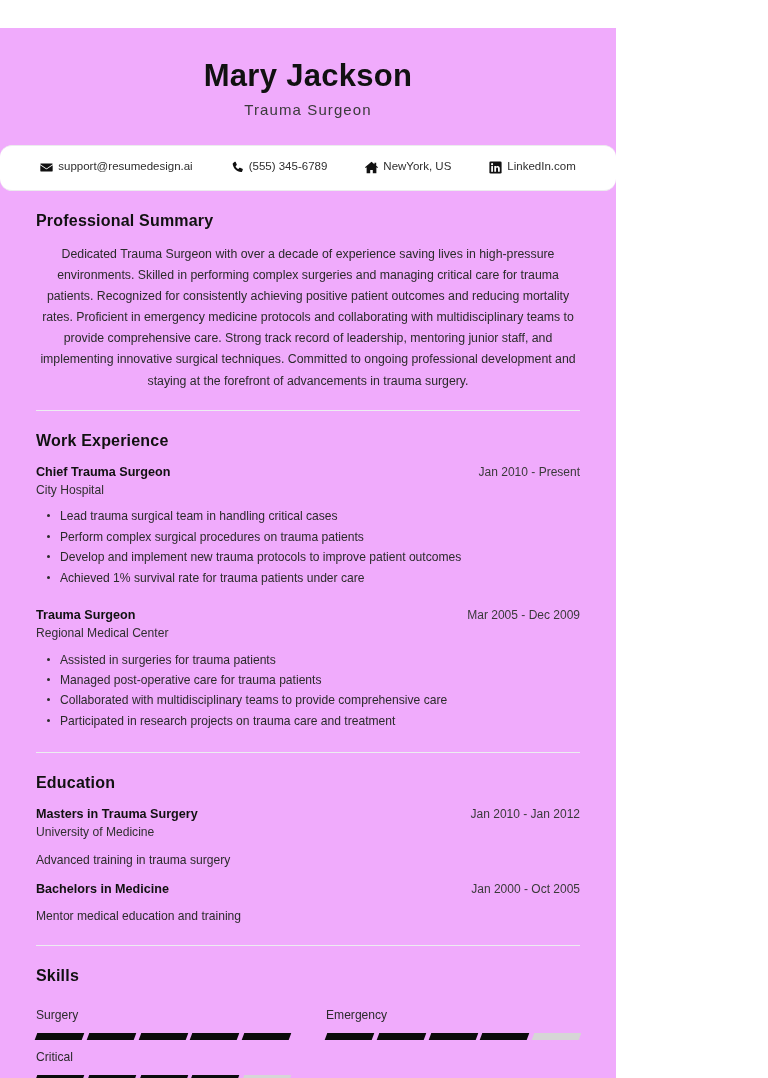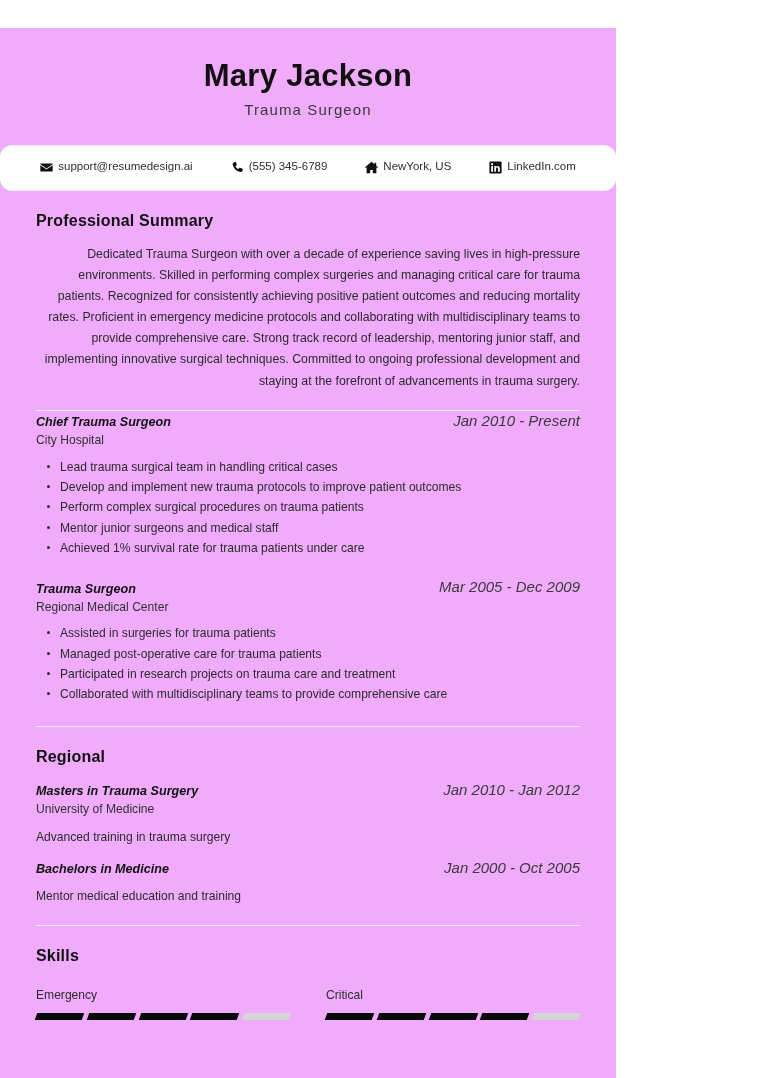--- a/index.html
+++ b/index.html
@@ -94,43 +94,42 @@
     color: #111111;
     margin: 20px 0 14px 0;
     letter-spacing: 0.2px;
     line-height: 1.2;
   }
   .summary-text {
     font-size: 12.3px;
     line-height: 1.72;
     color: #2b2b2b;
     margin: 0 0 18px 0;
-    text-align: right;
+    text-align: center;
   }
 
   
   .entry {
     margin-bottom: 14px;
   }
   .entry:last-child { margin-bottom: 0; }
   .entry-head {
     display: flex;
-    align-items: flex-end;
+    align-items: flex-start;
     justify-content: space-between;
     gap: 32px;
-    font-style: italic;
   }
   .entry-role {
     font-size: 12.6px;
     font-weight: bold;
     color: #111111;
     line-height: 1.35;
   }
   .entry-date {
-    font-size: 15px;
+    font-size: 12px;
     color: #3a3a3a;
     white-space: nowrap;
     text-align: right;
     flex: 0 0 auto;
     line-height: 1.35;
   }
   .entry-org {
     font-size: 12.1px;
     color: #303030;
     line-height: 1.45;
@@ -256,57 +255,57 @@
   </div>
 
   <div class="section">
     <h2 class="section-title">Professional Summary</h2>
     <p class="summary-text">Dedicated Trauma Surgeon with over a decade of experience saving lives in high-pressure environments. Skilled in performing complex surgeries and managing critical care for trauma patients. Recognized for consistently achieving positive patient outcomes and reducing mortality rates. Proficient in emergency medicine protocols and collaborating with multidisciplinary teams to provide comprehensive care. Strong track record of leadership, mentoring junior staff, and implementing innovative surgical techniques. Committed to ongoing professional development and staying at the forefront of advancements in trauma surgery.</p>
   </div>
 
   <div class="section-divider"></div>
 
   <div class="section">
+    <h2 class="section-title">Work Experience</h2>
 
     <div class="entry">
       <div class="entry-head">
         <div class="entry-role">Chief Trauma Surgeon</div>
         <div class="entry-date">Jan 2010 - Present</div>
       </div>
       <div class="entry-org">City Hospital</div>
       <ul class="bullets">
         <li>Lead trauma surgical team in handling critical cases</li>
+        <li>Perform complex surgical procedures on trauma patients</li>
         <li>Develop and implement new trauma protocols to improve patient outcomes</li>
-        <li>Perform complex surgical procedures on trauma patients</li>
-        <li>Mentor junior surgeons and medical staff</li>
         <li>Achieved 1% survival rate for trauma patients under care</li>
       </ul>
     </div>
 
     <div class="work-spacer"></div>
 
     <div class="entry">
       <div class="entry-head">
         <div class="entry-role">Trauma Surgeon</div>
         <div class="entry-date">Mar 2005 - Dec 2009</div>
       </div>
       <div class="entry-org">Regional Medical Center</div>
       <ul class="bullets">
         <li>Assisted in surgeries for trauma patients</li>
         <li>Managed post-operative care for trauma patients</li>
+        <li>Collaborated with multidisciplinary teams to provide comprehensive care</li>
         <li>Participated in research projects on trauma care and treatment</li>
-        <li>Collaborated with multidisciplinary teams to provide comprehensive care</li>
       </ul>
     </div>
   </div>
 
   <div class="section-divider" style="margin-top:22px;"></div>
 
   <div class="section">
-    <h2 class="section-title">Regional</h2>
+    <h2 class="section-title">Education</h2>
 
     <div class="entry edu-entry">
       <div class="entry-head">
         <div class="entry-role">Masters in Trauma Surgery</div>
         <div class="entry-date">Jan 2010 - Jan 2012</div>
       </div>
       <div class="entry-org">University of Medicine</div>
       <div class="entry-desc">Advanced training in trauma surgery</div>
     </div>
 
@@ -318,20 +317,30 @@
       <div class="entry-desc">Mentor medical education and training</div>
     </div>
   </div>
 
   <div class="section-divider" style="margin-top:20px;"></div>
 
   <div class="section">
     <h2 class="section-title">Skills</h2>
     <div class="skills-grid">
 
+      <div class="skill">
+        <div class="skill-name">Surgery</div>
+        <div class="skill-bar">
+            <span class="seg filled"></span>
+            <span class="seg filled"></span>
+            <span class="seg filled"></span>
+            <span class="seg filled"></span>
+            <span class="seg filled"></span>
+          </div>
+      </div>
 
       <div class="skill">
         <div class="skill-name">Emergency</div>
         <div class="skill-bar">
             <span class="seg filled"></span>
             <span class="seg filled"></span>
             <span class="seg filled"></span>
             <span class="seg filled"></span>
             <span class="seg"></span>
           </div>

